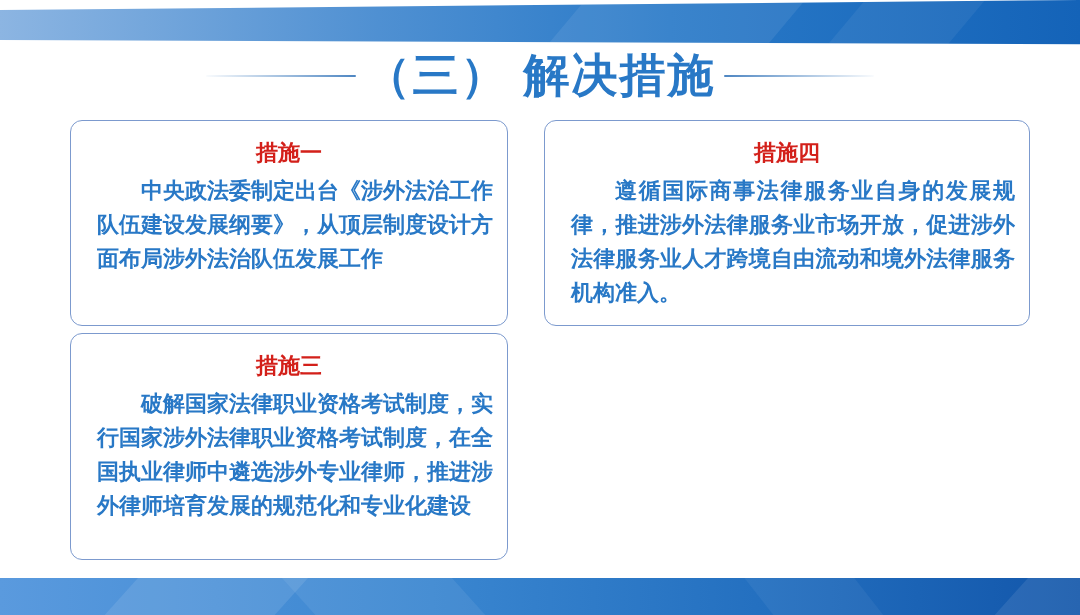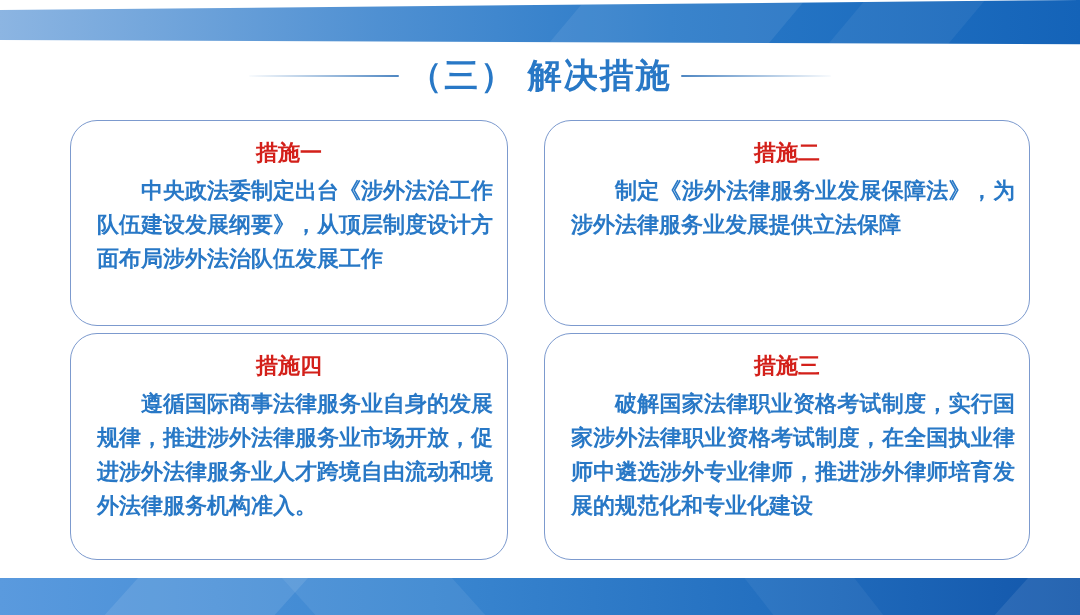--- a/index.html
+++ b/index.html
@@ -47,42 +47,42 @@
   }
   .rule {
     width: 150px;
     height: 2.5px;
     border-radius: 2px;
   }
   .rule-left  { background: linear-gradient(90deg, rgba(140,180,220,0.05), #4e86c2); }
   .rule-right { background: linear-gradient(270deg, rgba(140,180,220,0.05), #4e86c2); }
   .title {
     margin: 0;
-    font-size: 34px;
+    font-size: 46px;
     font-weight: bold;
     letter-spacing: 2px;
     color: #2878c6;
     white-space: nowrap;
   }
 
   
   .grid {
     position: absolute;
     left: 70px;
     top: 120px;
     display: grid;
     grid-template-columns: 438px 486px;
     grid-template-rows: 206px 227px;
     column-gap: 36px;
     row-gap: 7px;
   }
   .card {
     box-sizing: border-box;
     border: 1.5px solid #7c9ace;
-    border-radius: 27px;
+    border-radius: 12px;
     background: #ffffff;
     padding: 14px 14px 0 14px;
     overflow: hidden;
   }
   .card-heading {
     margin: 6px 0 0 0;
     text-align: center;
     font-size: 22px;
     line-height: 24px;
     font-weight: bold;
@@ -137,24 +137,20 @@
     <span class="rule rule-right"></span>
   </div>
 
   <div class="grid">
 
     <section class="card">
       <h2 class="card-heading">措施一</h2>
       <p class="card-body">中央政法委制定出台《涉外法治工作队伍建设发展纲要》，从顶层制度设计方面布局涉外法治队伍发展工作</p>
     </section>
 
-    <section class="card">
-      <h2 class="card-heading">措施二</h2>
-      <p class="card-body">制定《涉外法律服务业发展保障法》，为涉外法律服务业发展提供立法保障</p>
-    </section>
 
     <section class="card">
       <h2 class="card-heading">措施四</h2>
       <p class="card-body">遵循国际商事法律服务业自身的发展规律，推进涉外法律服务业市场开放，促进涉外法律服务业人才跨境自由流动和境外法律服务机构准入。</p>
     </section>
 
     <section class="card">
       <h2 class="card-heading">措施三</h2>
       <p class="card-body">破解国家法律职业资格考试制度，实行国家涉外法律职业资格考试制度，在全国执业律师中遴选涉外专业律师，推进涉外律师培育发展的规范化和专业化建设</p>
     </section>

